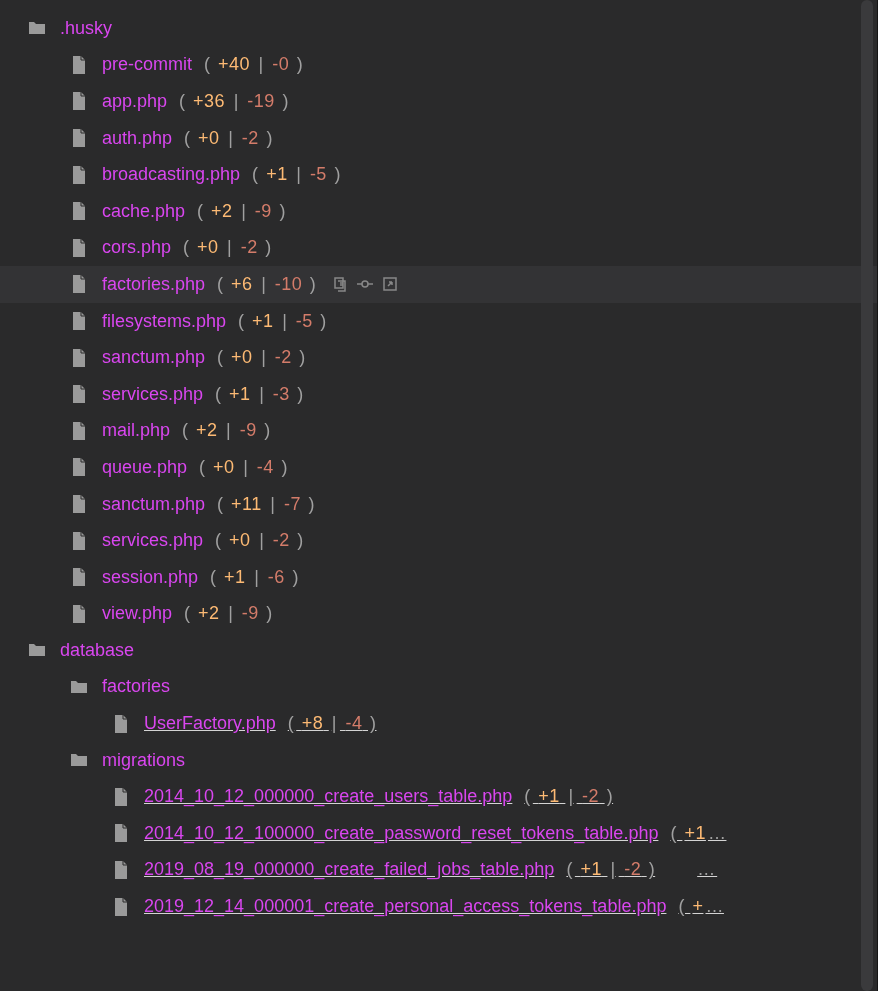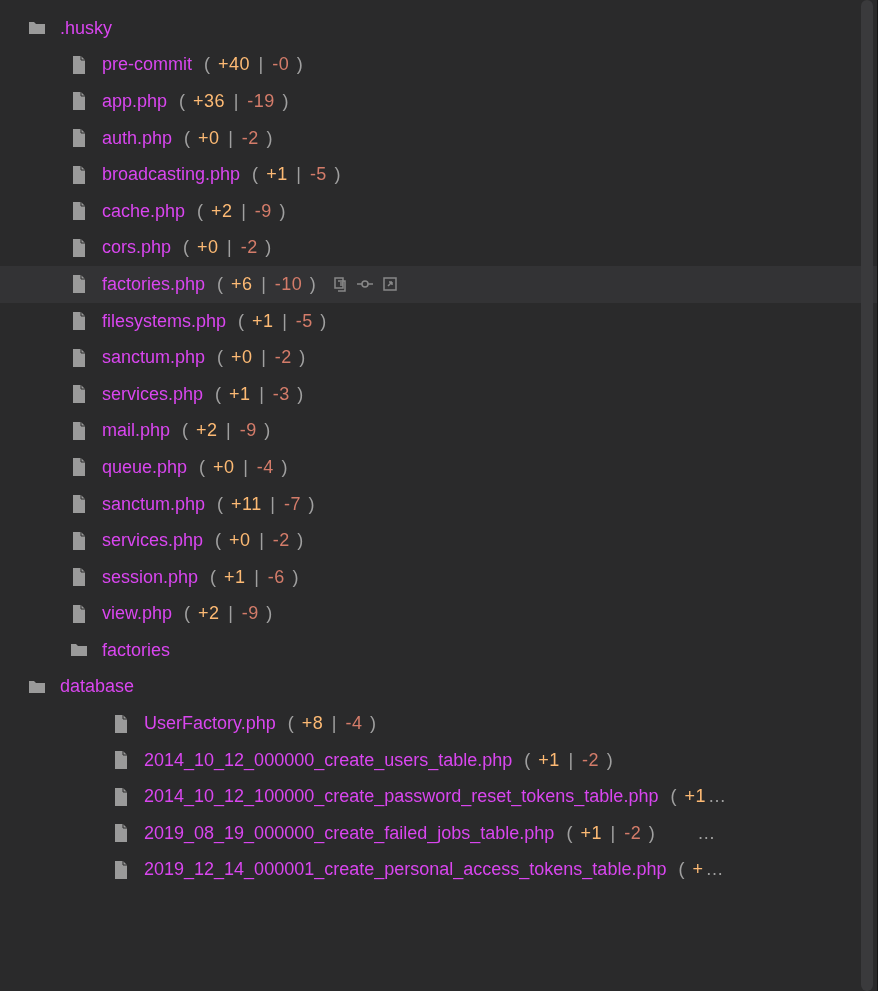--- a/index.html
+++ b/index.html
@@ -25,21 +25,21 @@
     align-items: center;
     height: 36.6px;
     white-space: nowrap;
     overflow: hidden;
   }
   .row.selected {
     background: #333335;
   }
   .indent-0 { padding-left: 26px; }
   .indent-1 { padding-left: 68px; }
-  .indent-2 { padding-left: 110px; }
+  .indent-2 { padding-left: 110px; text-decoration: underline; }
   .icon {
     display: inline-flex;
     align-items: center;
     justify-content: center;
     width: 22px;
     height: 22px;
     margin-right: 12px;
     flex-shrink: 0;
   }
   .icon svg { display: block; }
@@ -265,47 +265,56 @@
     <div class="row indent-1">
       <span class="icon">
         <svg width="16" height="20" viewBox="0 0 16 20" fill="#9a9a9a">
           <path d="M2 1h8l4 4v14H2z" fill="#9a9a9a"></path>
           <path d="M10 1v4h4" fill="none" stroke="#2a2a2b" stroke-width="1"></path>
         </svg>
       </span>
       <span class="name">view.php</span>
       <span class="stats"><span class="paren">(</span> <span class="plus">+2</span> <span class="sep" style="margin: 0px 3px;">|</span> <span class="minus">-9</span> <span class="paren">)</span></span>
     </div>
-    <div class="row indent-1">
+    <div class="row indent-0">
       <span class="icon">
         <svg width="20" height="16" viewBox="0 0 20 16" fill="#9a9a9a">
           <path d="M2 2h5l2 2h9v2H2z"></path>
           <path d="M2 6h16v8H2z"></path>
         </svg>
       </span>
-      <span class="name">factories</span>
-    </div>
-    <div class="row indent-0">
+      <span class="name">database</span>
+    </div>
+    <div class="row indent-1">
       <span class="icon">
         <svg width="20" height="16" viewBox="0 0 20 16" fill="#9a9a9a">
           <path d="M2 2h5l2 2h9v2H2z"></path>
           <path d="M2 6h16v8H2z"></path>
         </svg>
       </span>
-      <span class="name">database</span>
+      <span class="name">factories</span>
     </div>
     <div class="row indent-2">
       <span class="icon">
         <svg width="16" height="20" viewBox="0 0 16 20" fill="#9a9a9a">
           <path d="M2 1h8l4 4v14H2z" fill="#9a9a9a"></path>
           <path d="M10 1v4h4" fill="none" stroke="#2a2a2b" stroke-width="1"></path>
         </svg>
       </span>
       <span class="name">UserFactory.php</span>
       <span class="stats"><span class="paren">(</span> <span class="plus">+8</span> <span class="sep" style="margin: 0px 3px;">|</span> <span class="minus">-4</span> <span class="paren">)</span></span>
+    </div>
+    <div class="row indent-1">
+      <span class="icon">
+        <svg width="20" height="16" viewBox="0 0 20 16" fill="#9a9a9a">
+          <path d="M2 2h5l2 2h9v2H2z"></path>
+          <path d="M2 6h16v8H2z"></path>
+        </svg>
+      </span>
+      <span class="name">migrations</span>
     </div>
     <div class="row indent-2">
       <span class="icon">
         <svg width="16" height="20" viewBox="0 0 16 20" fill="#9a9a9a">
           <path d="M2 1h8l4 4v14H2z" fill="#9a9a9a"></path>
           <path d="M10 1v4h4" fill="none" stroke="#2a2a2b" stroke-width="1"></path>
         </svg>
       </span>
       <span class="name">2014_10_12_000000_create_users_table.php</span>
       <span class="stats"><span class="paren">(</span> <span class="plus">+1</span> <span class="sep" style="margin: 0px 3px;">|</span> <span class="minus">-2</span> <span class="paren">)</span></span>

